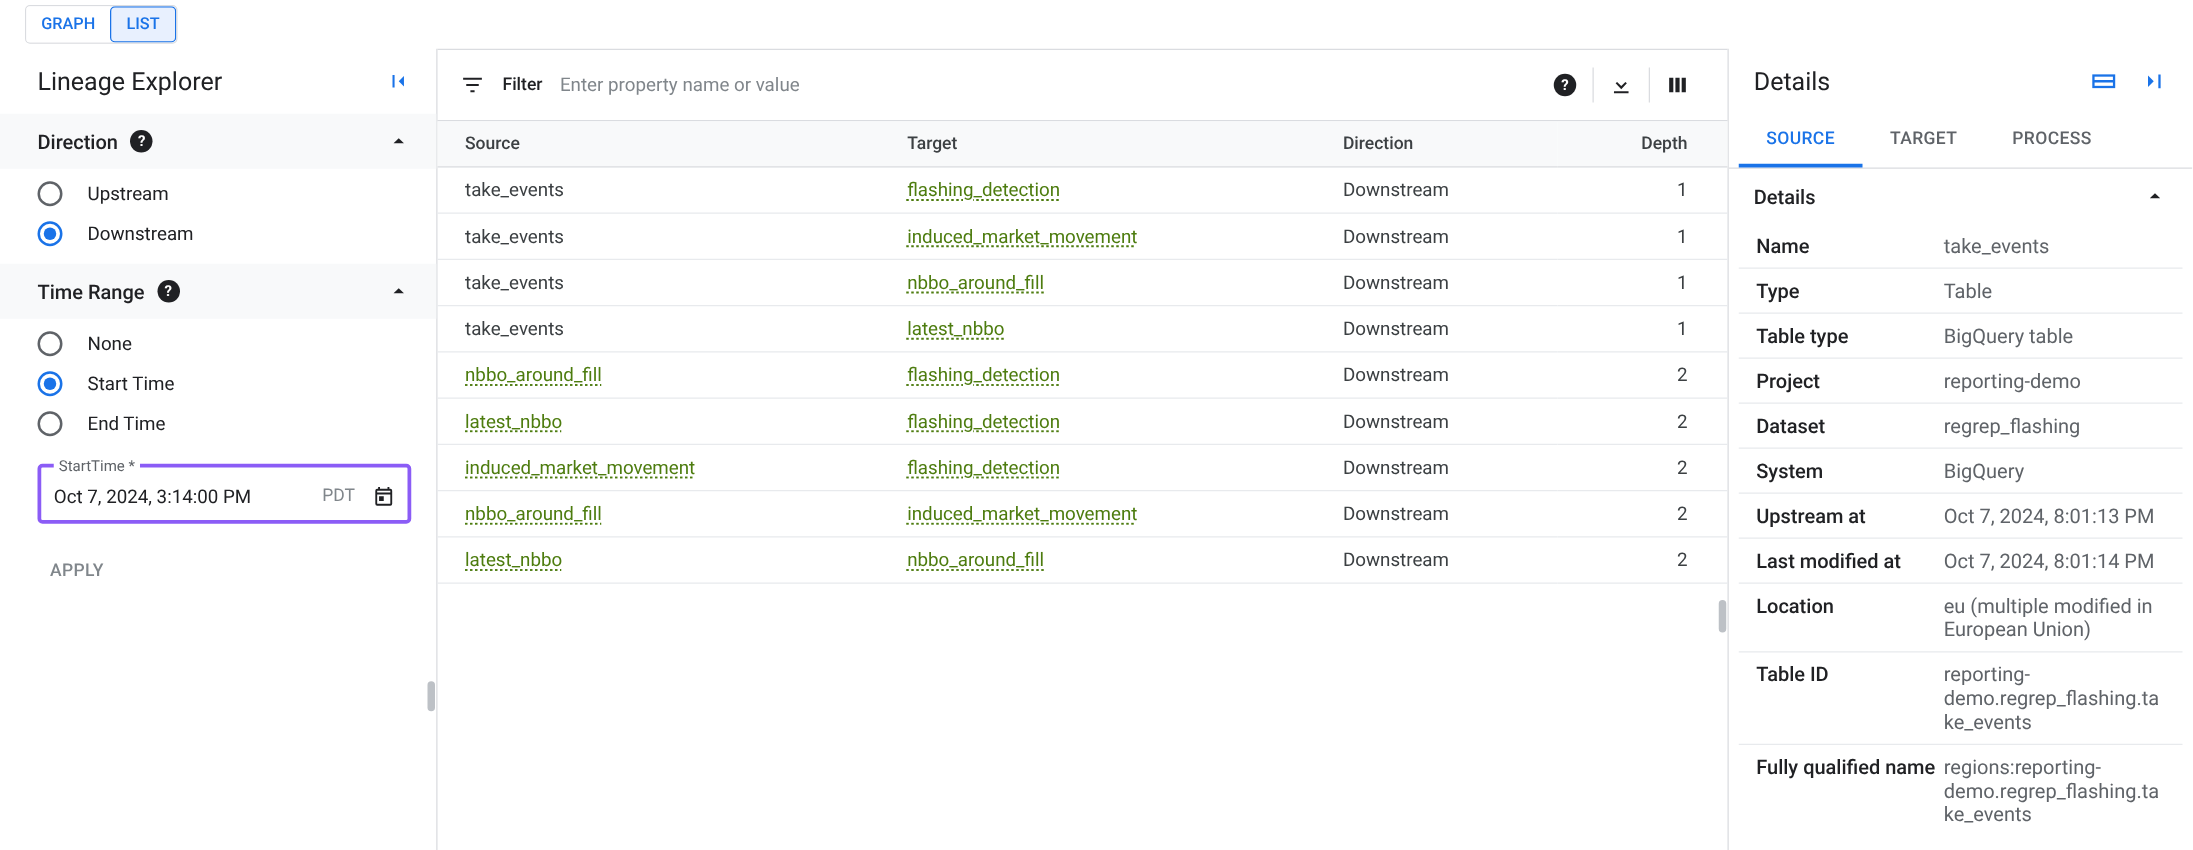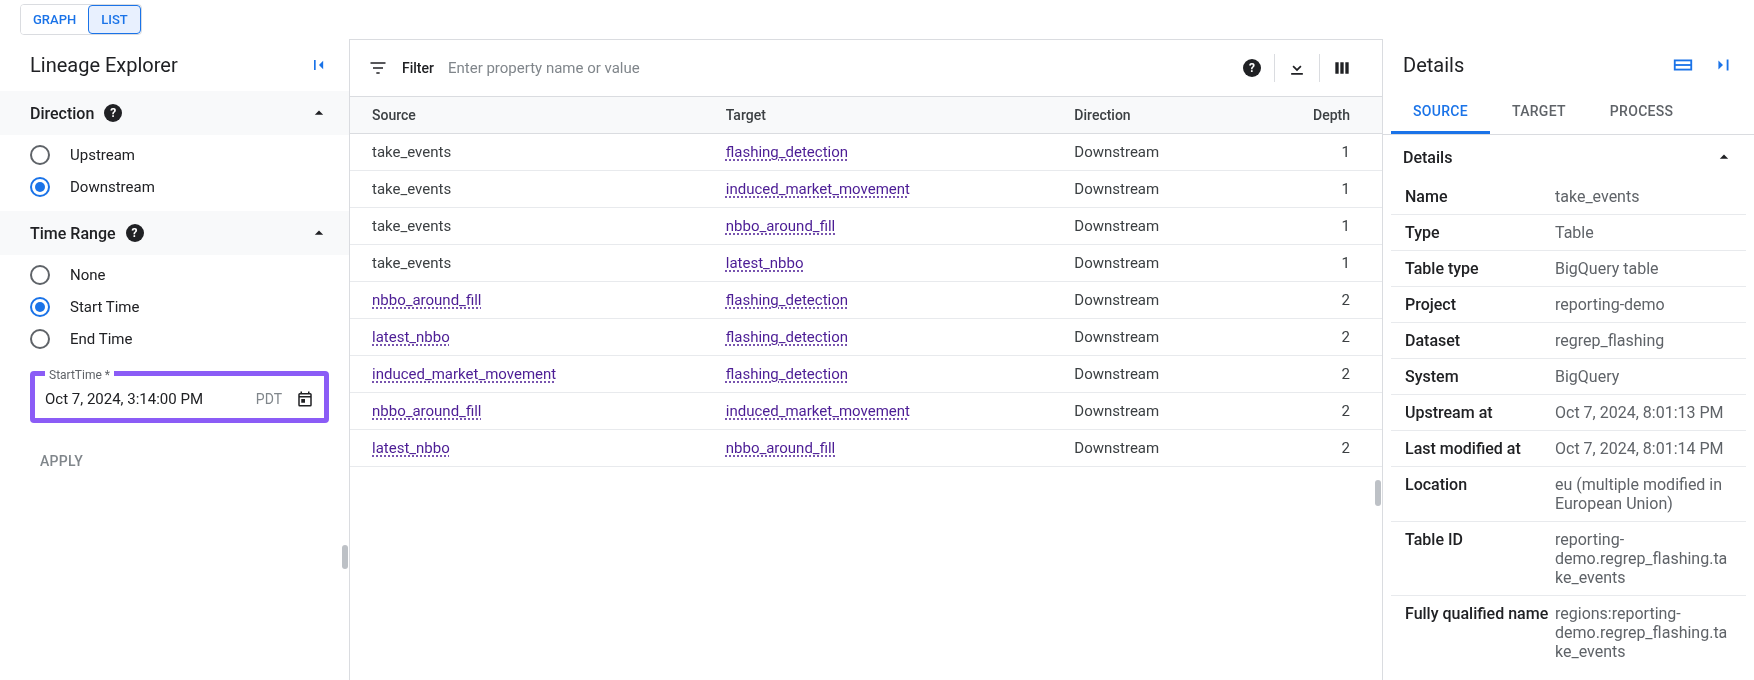--- a/index.html
+++ b/index.html
@@ -53,21 +53,21 @@
     width: 20px; height: 20px; border: 2px solid #5f6368; border-radius: 50%;
     display: inline-flex; align-items: center; justify-content: center;
   }
   .radio.checked { border-color: #1a73e8; }
   .radio.checked::after {
     content: ""; width: 10px; height: 10px; border-radius: 50%; background: #1a73e8;
   }
   .radio-label { font-size: 15px; color: #202124; }
   .datetime-field {
     margin: 8px 20px 14px 30px; position: relative;
-    border: 5px solid #8b5cf6; border-radius: 4px; padding: 14px 10px 10px 10px;
+    border: 3px solid #8b5cf6; border-radius: 4px; padding: 14px 10px 10px 10px;
     display: flex; align-items: center; gap: 8px;
   }
   .datetime-field .floating {
     position: absolute; top: -8px; left: 10px; background: #fff;
     padding: 0 4px; font-size: 12px; color: #5f6368;
   }
   .datetime-field .value { font-size: 15px; flex: 1; }
   .datetime-field .tz { color: #80868b; font-size: 14px; margin-right: 6px; }
   .datetime-field .cal-icon { font-size: 18px; }
   .apply-btn {
@@ -101,21 +101,21 @@
   table { width: 100%; border-collapse: collapse; }
   thead th {
     text-align: left; padding: 10px 14px; font-weight: 500; font-size: 14px;
     background: #f8f9fa; color: #3c4043; border-bottom: 1px solid #dadce0;
   }
   thead th:first-child { padding-left: 22px; }
   thead th.num { text-align: right; padding-right: 32px; }
   tbody td { padding: 9px 14px; font-size: 15px; border-bottom: 1px solid #e8eaed; color: #3c4043; }
   tbody td:first-child { padding-left: 22px; }
   tbody td.num { text-align: right; padding-right: 32px; }
-  .linkish { color: #4c1d95; text-decoration: underline dotted; cursor: pointer; text-underline-offset: 3px; }
+  .linkish { color: #4d7c0f; text-decoration: underline dotted; cursor: pointer; text-underline-offset: 3px; }
   .plain { color: #3c4043; cursor: default; }
   .center-scrollthumb {
     position: absolute; right: 1px; top: 440px; width: 6px; height: 26px;
     background: #bdc1c6; border-radius: 3px;
   }
 
   
   .right {
     width: 372px; border-left: 1px solid #dadce0; display: flex; flex-direction: column; overflow: hidden;
   }

